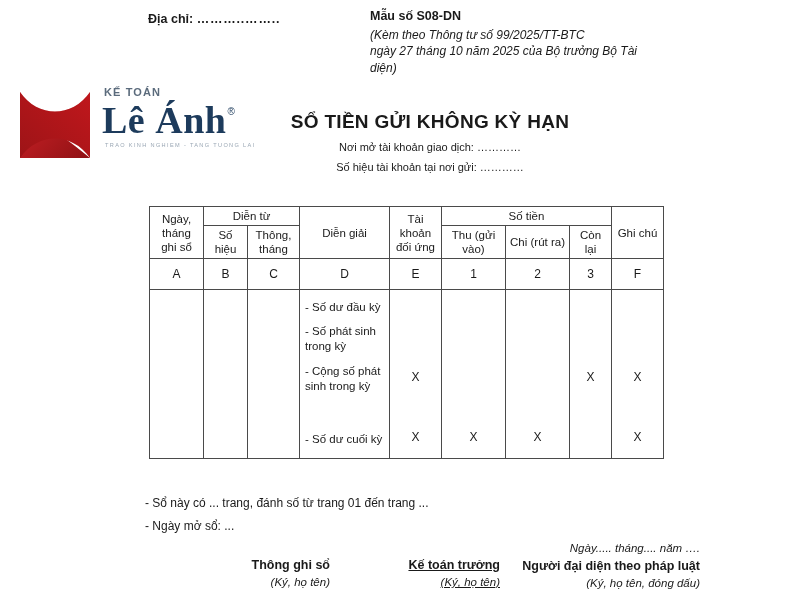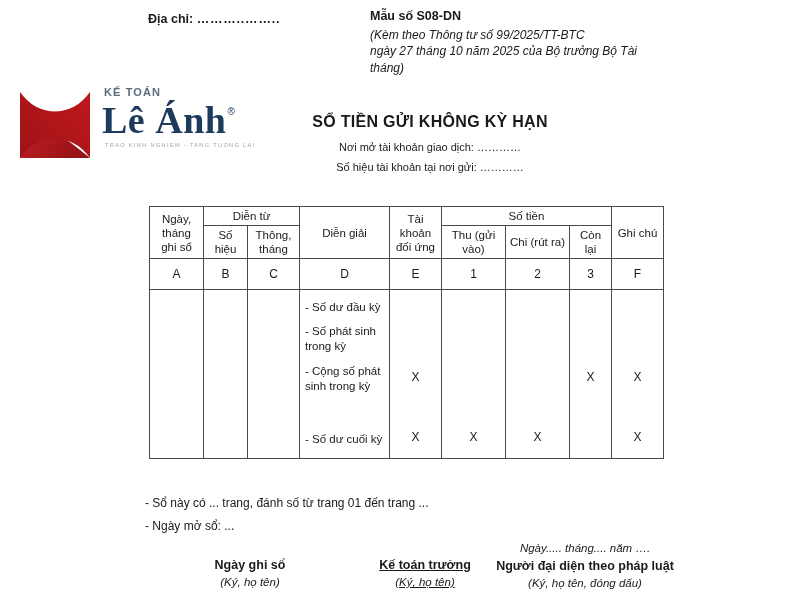--- a/index.html
+++ b/index.html
@@ -119,21 +119,21 @@
 
   
   .title-block {
     position: absolute;
     left: 280px;
     top: 112px;
     width: 300px;
     text-align: center;
   }
   .doc-title {
-    font-size: 16px;
+    font-size: 19px;
     font-weight: bold;
     letter-spacing: 0.3px;
     line-height: 20px;
     margin-bottom: 5px;
   }
   .doc-sub {
     font-size: 11px;
     line-height: 20px;
     white-space: nowrap;
   }
@@ -228,21 +228,21 @@
   
   .signatures {
     position: absolute;
     left: 150px;
     top: 540px;
     width: 540px;
     height: 60px;
   }
   .sig {
     position: absolute;
-    text-align: center;
+    text-align: right;
   }
   .sig-1 { left: 20px;  top: 16px; width: 160px; }
   .sig-2 { left: 200px; top: 16px; width: 150px; text-decoration: underline; }
   .sig-3 { left: 320px; top: 0px;  width: 230px; }
   .sig-date {
     font-size: 11.5px;
     font-style: italic;
     line-height: 17px;
     white-space: nowrap;
   }
@@ -268,21 +268,21 @@
     <div>
       <span>Địa chỉ:</span>
       <span class="dots">………..……..</span>
     </div>
   </div>
 
   <div class="form-meta">
     <span class="form-code">Mẫu số S08-DN</span>
     <span class="form-ref">(Kèm theo Thông tư số 99/2025/TT-BTC</span>
     <span class="form-ref">ngày 27 tháng 10 năm 2025 của Bộ trưởng Bộ Tài</span>
-    <span class="form-ref">tháng)</span>
+    <span class="form-ref">diện)</span>
   </div>
 </div>
 
 <div class="logo-area">
   <svg class="logo-mark" viewBox="0 0 78 74">
     <defs>
       <linearGradient id="gradL" x1="0" y1="0" x2="1" y2="1">
         <stop offset="0%" stop-color="#d6242a"></stop>
         <stop offset="100%" stop-color="#8f1114"></stop>
       </linearGradient>
@@ -385,21 +385,21 @@
   </tbody>
 </table>
 
 <div class="notes">
   <div>- Sổ này có ... trang, đánh số từ trang 01 đến trang ...</div>
   <div>- Ngày mở sổ: ...</div>
 </div>
 
 <div class="signatures">
   <div class="sig sig-1">
-    <div class="sig-role">Ngày ghi sổ</div>
+    <div class="sig-role">Thông ghi sổ</div>
     <div class="sig-hint">(Ký, họ tên)</div>
   </div>
   <div class="sig sig-2">
     <div class="sig-role">Kế toán trưởng</div>
     <div class="sig-hint">(Ký, họ tên)</div>
   </div>
   <div class="sig sig-3">
     <div class="sig-date">Ngày..... tháng.... năm ….</div>
     <div class="sig-role">Người đại diện theo pháp luật</div>
     <div class="sig-hint">(Ký, họ tên, đóng dấu)</div>

